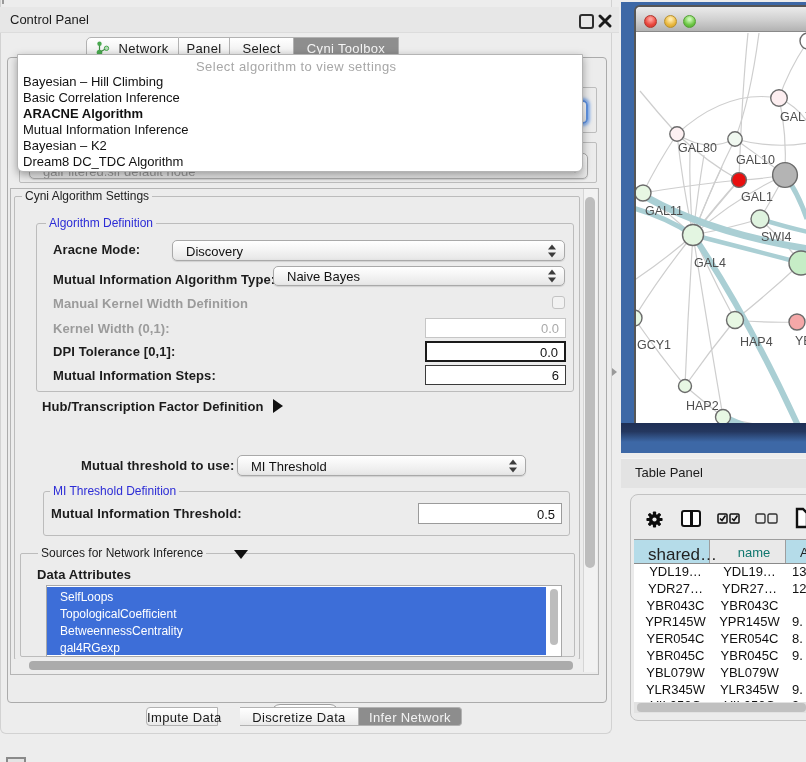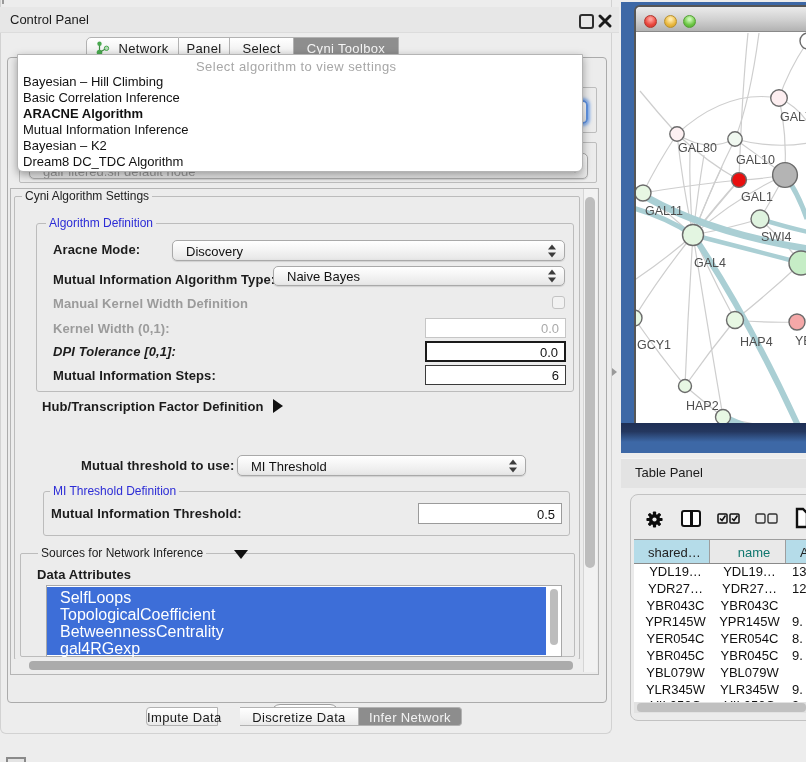--- a/index.html
+++ b/index.html
@@ -88,21 +88,21 @@
   <div class="combo" style="left:273px;top:266px;width:292px;height:20px;">
       <span class="ct">Naive Bayes</span>
       <span class="arrows"></span>
     </div>
   <div class="lbl abs dis" style="left:53px;top:296px;">Manual Kernel Width Definition</div>
   <div class="abs" style="left:552px;top:296px;width:11px;height:11px;background:#f2f2f2;border:1px solid #c3c3c3;border-radius:3px;"></div>
   <div class="lbl abs dis" style="left:53px;top:321px;">Kernel Width (0,1):</div>
   <div class="field" style="left:425px;top:318px;width:141px;height:20px;border:1px solid #c6c6c6;">
       <span style="color:#aaa;">0.0</span>
     </div>
-  <div class="lbl abs" style="left:53px;top:344px;font-style:italic;">DPI Tolerance [0,1]:</div>
+  <div class="lbl abs" style="left:53px;top:344px;">DPI Tolerance [0,1]:</div>
   <div class="field" style="left:425px;top:341px;width:141px;height:21px;border:2px solid #1a1a1a;">
       <span>0.0</span>
     </div>
   <div class="lbl abs" style="left:53px;top:368px;">Mutual Information Steps:</div>
   <div class="field" style="left:425px;top:365px;width:141px;height:20px;border:1px solid #3a3a3a;">
       <span>6</span>
     </div>
 
   <div class="lbl abs" style="left:42px;top:399px;">Hub/Transcription Factor Definition</div>
   <div class="abs" style="left:273px;top:399px;width:0;height:0;border-top:7px solid transparent;border-bottom:7px solid transparent;border-left:10px solid #111;"></div>
@@ -121,21 +121,21 @@
     </div>
 
   <div class="fs" style="left:20px;top:553px;width:553px;height:102px;border-radius:2px;">
     <span class="leg" style="left:17px;color:#1c1c1c;">Sources for Network Inference</span>
   </div>
   <div class="abs" style="left:234px;top:550px;width:0;height:0;border-left:7px solid transparent;border-right:7px solid transparent;border-top:9px solid #111;"></div>
   <div class="lbl abs" style="left:37px;top:567px;">Data Attributes</div>
 
   <div class="abs" style="left:46px;top:585px;width:514px;height:70px;background:#fff;border:1px solid #a8a8a8;"></div>
   <div class="abs" style="left:47px;top:587px;width:499px;height:68px;background:#3d6ed8;"></div>
-  <div class="abs" style="left:60px;top:589px;font-size:16px;color:#fff;line-height:17px;white-space:nowrap;">SelfLoops<br>TopologicalCoefficient<br>BetweennessCentrality<br>gal4RGexp</div>
+  <div class="abs" style="left:60px;top:589px;font-size:12px;color:#fff;line-height:17px;white-space:nowrap;">SelfLoops<br>TopologicalCoefficient<br>BetweennessCentrality<br>gal4RGexp</div>
   <div class="abs" style="left:550px;top:589px;width:8px;height:56px;background:#bdbdbd;border-radius:4px;"></div>
 
   <div class="abs" style="left:11px;top:659px;width:572px;height:13px;background:#ededed;"></div>
   <div class="abs" style="left:29px;top:661px;width:544px;height:9px;background:#ababab;border-radius:4px;"></div>
 
   <div class="abs" style="left:271px;top:704px;width:66px;height:18px;background:linear-gradient(#ffffff,#f2f2f2 50%,#e6e6e6);border:1px solid #9e9e9e;border-radius:9px;">
       <span style="position:absolute;left:0;right:0;top:50%;transform:translateY(-50%);text-align:center;font-size:13px;font-weight:bold;color:#1c1c1c;">Apply</span>
     </div>
 
   <div class="abs" id="bottabs" style="left:146px;top:707px;width:316px;height:19px;">
@@ -285,21 +285,21 @@
     </g>
   </svg>
   <svg class="abs" style="left:795px;top:507px;" width="13" height="22" viewBox="0 0 13 22">
     <path d="M2 2 H8 L12 6 V20 H2 Z" fill="#fff" stroke="#111" stroke-width="2.4"></path>
   </svg>
 
   <div class="abs" style="left:634px;top:539px;width:172px;height:25px;background:#e9e9e9;border-top:1px solid #9e9e9e;border-bottom:1px solid #8a8a8a;box-sizing:border-box;"></div>
   <div class="abs" style="left:634px;top:540px;width:75px;height:23px;background:#b5dce9;border-right:1px solid #9e9e9e;"></div>
   <div class="abs" style="left:785px;top:540px;width:21px;height:23px;background:#b5dce9;border-left:1px solid #9e9e9e;"></div>
   <div class="abs" style="left:800px;top:545px;font-size:13px;color:#222;">A</div>
-  <div class="abs" style="left:648px;top:545px;width:65px;font-size:13px;color:#222;text-align:left;">shared…</div>
+  <div class="abs" style="left:648px;top:545px;width:65px;font-size:17px;color:#222;text-align:right;">shared…</div>
   <div class="abs" style="left:716px;top:545px;width:76px;font-size:13px;color:#0f766e;text-align:center;">name</div>
 
   <div class="abs" style="left:634px;top:564px;width:172px;height:138px;background:#fff;"></div>
   <div class="abs" style="left:638px;top:564px;width:75px;font-size:13px;color:#111;line-height:16.8px;text-align:center;white-space:nowrap;">YDL19…<br>YDR27…<br>YBR043C<br>YPR145W<br>YER054C<br>YBR045C<br>YBL079W<br>YLR345W<br>YIL052C</div>
   <div class="abs" style="left:712px;top:564px;width:75px;font-size:13px;color:#111;line-height:16.8px;text-align:center;white-space:nowrap;">YDL19…<br>YDR27…<br>YBR043C<br>YPR145W<br>YER054C<br>YBR045C<br>YBL079W<br>YLR345W<br>YIL052C</div>
   <div class="abs" style="left:792px;top:564px;width:30px;font-size:13px;color:#111;line-height:16.8px;white-space:nowrap;">13<br>12<br>&nbsp;<br>9.<br>8.<br>9.<br>&nbsp;<br>9.<br>9.</div>
 
   <div class="abs" style="left:634px;top:702px;width:172px;height:11px;background:#e2e2e2;"></div>
   <div class="abs" style="left:637px;top:703px;width:169px;height:9px;background:#c0c0c0;border-radius:4px;"></div>
 

